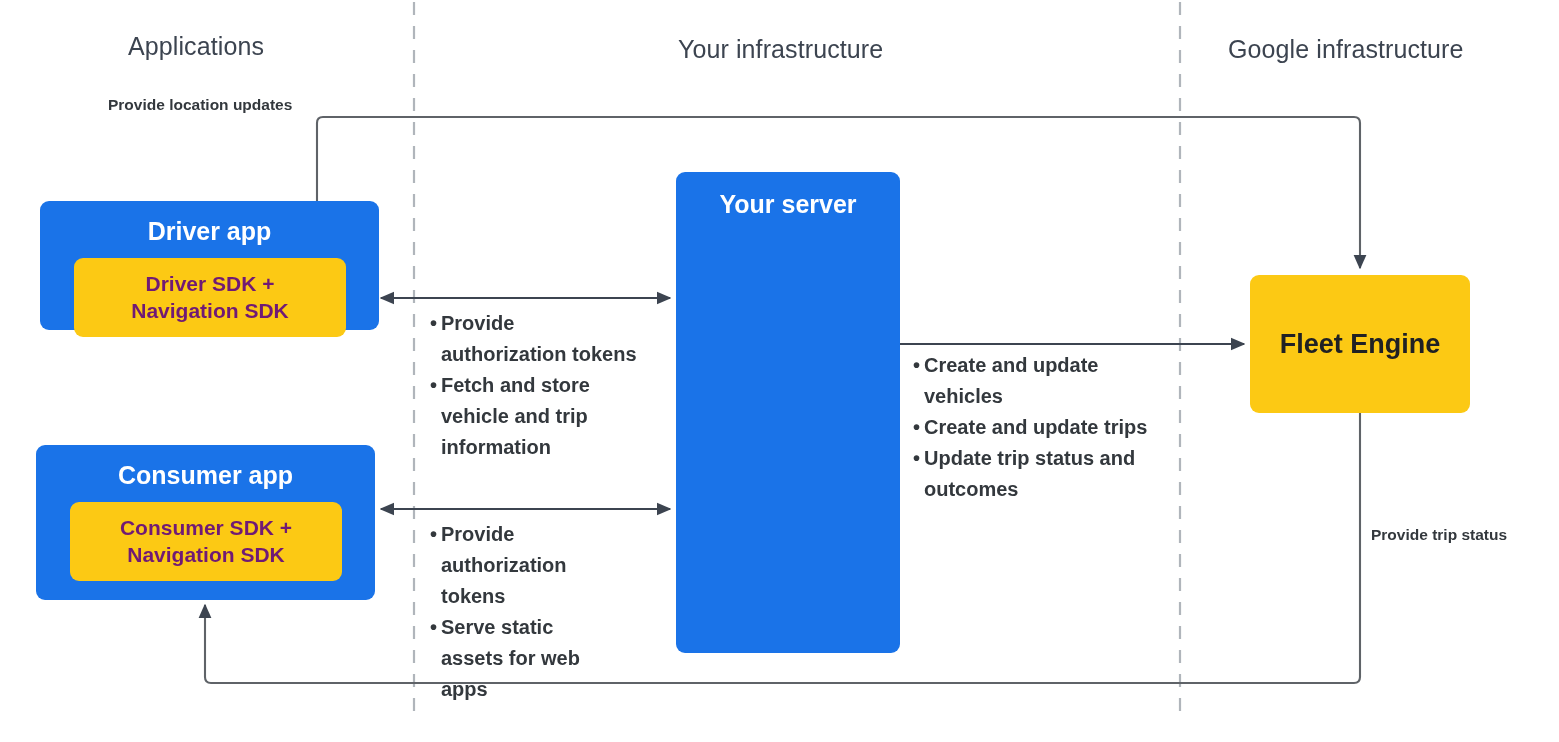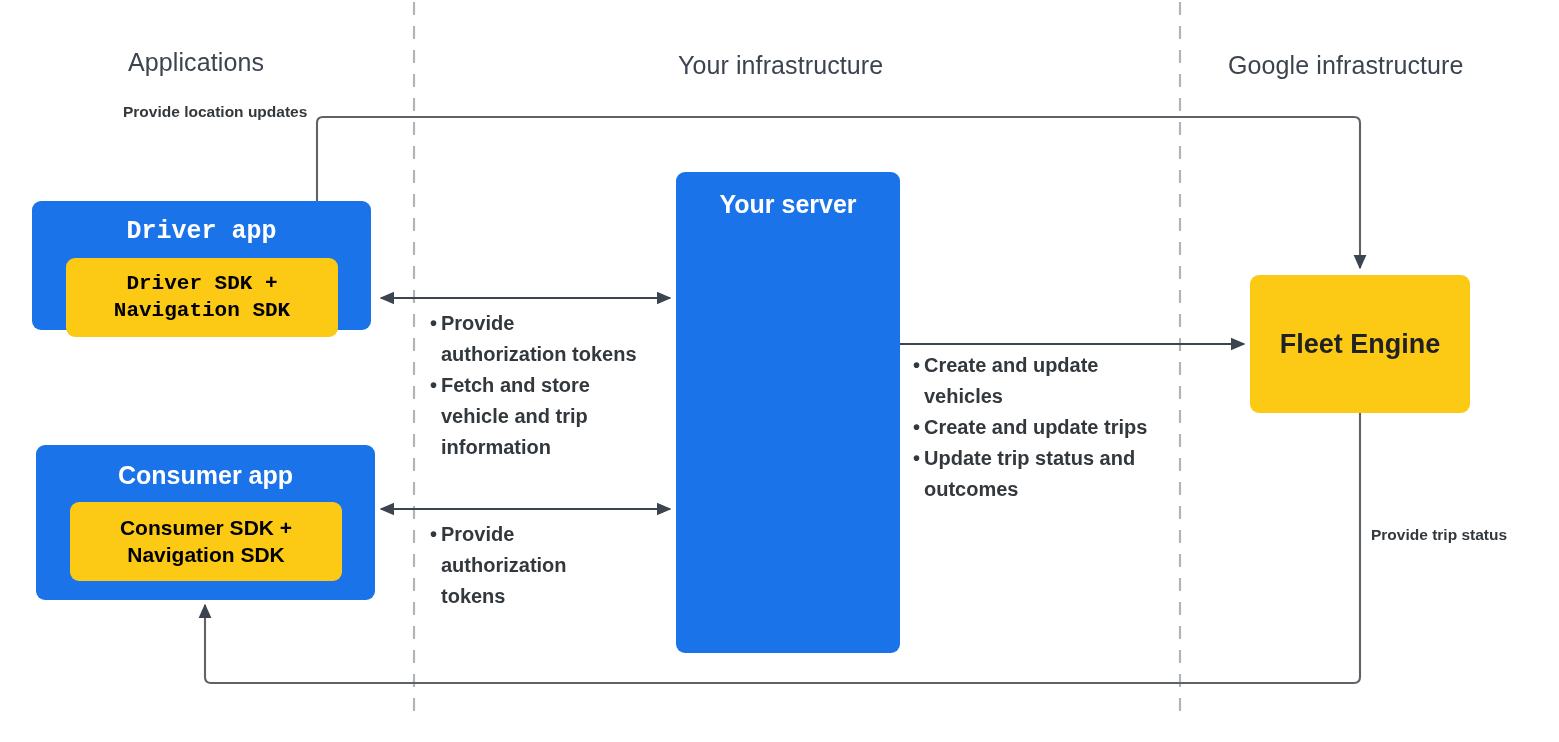--- a/index.html
+++ b/index.html
@@ -24,21 +24,20 @@
     width: 1559px;
     height: 742px;
   }
   .zone-title {
     position: absolute;
     font-size: 25px;
     font-weight: 400;
     color: #3c4450;
     white-space: nowrap;
     letter-spacing: 0.1px;
-    margin-top: 16px;
   }
   .box {
     position: absolute;
     box-sizing: border-box;
   }
   .box-blue {
     background: #1a73e8;
     border-radius: 9px;
   }
   .box-yellow {
@@ -55,21 +54,21 @@
     font-size: 25px;
     white-space: nowrap;
   }
   .box-title-dark {
     position: absolute;
     left: 0;
     right: 0;
     top: 50%;
     transform: translateY(-50%);
     text-align: center;
-    color: #000000;
+    color: #701a75;
     font-weight: bold;
     font-size: 21px;
     line-height: 1.33;
   }
   .box-title-dark .ln {
     display: block;
   }
   .fleet-label {
     position: absolute;
     left: 0;
@@ -134,24 +133,24 @@
 
     <line x1="900" y1="344" x2="1244" y2="344" stroke="#3c4450" stroke-width="2.1" marker-end="url(#arrow-end)"></line>
 
     <path d="M 1360 413 L 1360 677 Q 1360 683 1354 683 L 211 683 Q 205 683 205 677 L 205 605" fill="none" stroke="#5f6368" stroke-width="2.1" marker-end="url(#arrow-end)"></path>
   </svg>
 
   <div class="zone-title" style="left:128px; top:32px;">Applications</div>
   <div class="zone-title" style="left:678px; top:35px;">Your infrastructure</div>
   <div class="zone-title" style="left:1228px; top:35px;">Google infrastructure</div>
 
-  <div class="edge-label" style="left:123px; top:96px;margin-top:7px;">Provide location updates</div>
+  <div class="edge-label" style="left:108px; top:96px;">Provide location updates</div>
   <div class="edge-label" style="left:1371px; top:526px;">Provide trip status</div>
 
-  <div class="box box-blue" style="left:32px; top:201px; width:339px; height:129px;font-family:Liberation Mono, monospace;">
+  <div class="box box-blue" style="left:40px; top:201px; width:339px; height:129px;">
     <div class="box-title-white" style="top:16px;">Driver app</div>
     <div class="box box-yellow" style="left:34px; top:57px; width:272px; height:79px;">
       <div class="box-title-dark">
         <span class="ln">Driver SDK +</span>
         <span class="ln">Navigation SDK</span>
       </div>
     </div>
   </div>
 
   <div class="box box-blue" style="left:36px; top:445px; width:339px; height:155px;">
@@ -172,20 +171,21 @@
     <div class="fleet-label">Fleet Engine</div>
   </div>
 
   <div class="bullet-list" style="left:430px; top:308px; width:215px;">
       <span class="bl-item">Provide authorization tokens</span>
       <span class="bl-item">Fetch and store vehicle and trip information</span>
     </div>
 
   <div class="bullet-list" style="left:430px; top:519px; width:180px;">
       <span class="bl-item">Provide authorization tokens</span>
+      <span class="bl-item">Serve static assets for web apps</span>
     </div>
 
   <div class="bullet-list" style="left:913px; top:350px; width:244px;">
       <span class="bl-item">Create and update vehicles</span>
       <span class="bl-item">Create and update trips</span>
       <span class="bl-item">Update trip status and outcomes</span>
     </div>
 
 </div>
 

